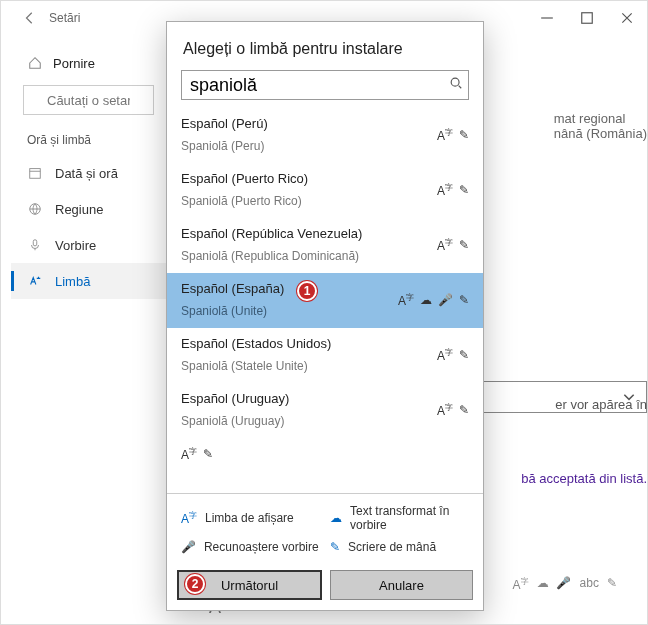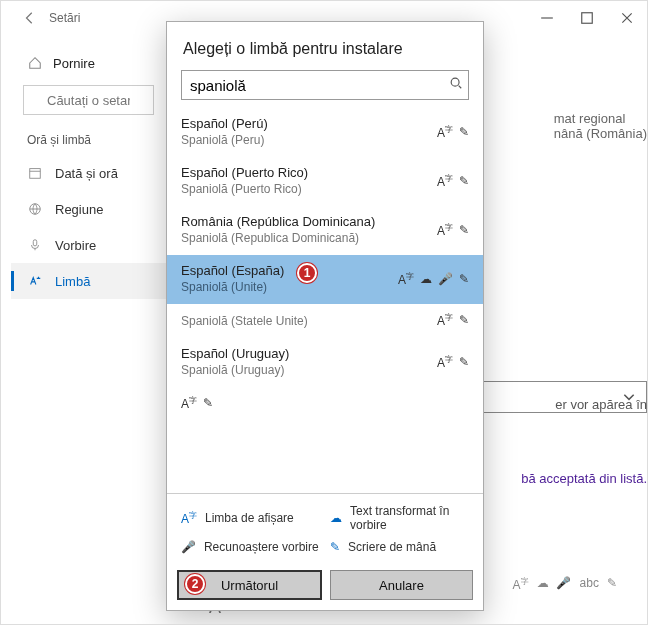--- a/index.html
+++ b/index.html
@@ -24,28 +24,28 @@
   .bg-item.active .bg-icon { color:#0067c0; }
 
   .bg-main { position:absolute; left:170px; right:0; top:100px; padding:0 30px; color:#333; font-size:13px; }
   .bg-select { margin-top:20px; border:1px solid #888; height:32px; width:380px; display:flex; align-items:center; justify-content:flex-end; padding-right:10px; color:#555;}
 
   
   .overlay { position:absolute; inset:0; background:transparent; }
   .modal { position:absolute; left:165px; top:20px; width:318px; height:590px; background:#fff; border:1px solid #aaa; box-shadow:0 8px 30px rgba(0,0,0,.25); display:flex; flex-direction:column; }
   .modal-title { font-size:16px; color:#222; padding:18px 16px 10px 16px; }
   .modal-search { margin:2px 14px 6px 14px; position:relative; }
-  .modal-search input { width:100%; height:30px; border:1px solid #999; padding:0 30px 0 8px; font-size:15px; }
+  .modal-search input { width:100%; height:30px; border:1px solid #999; padding:0 30px 0 8px; font-size:18px; }
   .modal-search .si { position:absolute; right:6px; top:6px; color:#555; }
 
   .list { flex:1; overflow:hidden; border-bottom:1px solid #ccc; padding-top:2px;}
   .row { padding:8px 14px 10px 14px; display:flex; align-items:center; justify-content:space-between; position:relative; }
   .row .txt { display:flex; flex-direction:column; }
   .row .nm { font-size:13px; color:#222; }
-  .row .sub { font-size:12px; color:#777; margin-top:2px; }
+  .row .sub { font-size:12px; color:#777; margin-top:8px; }
   .row .icons { display:flex; gap:6px; color:#333; align-items:center;}
   .row.sel { background:#8fbfe6; }
   .row.sel .sub { color:#3b5a75; }
 
   .annot { position:absolute; width:20px; height:20px; border-radius:50%; background:#c62828; border:2px solid #fff; color:#fff; font-size:12px; font-weight:bold; display:flex; align-items:center; justify-content:center; box-shadow:0 0 0 1px #c62828; z-index:5;}
 
   .legend { padding:10px 14px 8px 14px; display:grid; grid-template-columns: 1fr 1fr; gap:8px 10px; font-size:12px; color:#333; }
   .legend div { display:flex; align-items:center; gap:8px; }
   .legend .ic { color:#0067c0; }
 
@@ -190,21 +190,21 @@
       <div class="nm">Español (Puerto Rico)</div>
       <div class="sub">Spaniolă (Puerto Rico)</div>
     </div>
     <div class="icons">
             <span style="font-size:12px;">A<sup style="font-size:8px">字</sup></span>
             <span style="font-size:12px;">✎</span>
           </div>
   </div>
         <div class="row">
     <div class="txt">
-      <div class="nm">România (República Dominicana)</div>
+      <div class="nm">Español (República Venezuela)</div>
       <div class="sub">Spaniolă (Republica Dominicană)</div>
     </div>
     <div class="icons">
             <span style="font-size:12px;">A<sup style="font-size:8px">字</sup></span>
             <span style="font-size:12px;">✎</span>
           </div>
   </div>
         <div class="row sel">
     <div class="txt">
       <div class="nm">Español (España)</div>
@@ -213,20 +213,21 @@
     <div class="icons">
             <span style="font-size:12px;">A<sup style="font-size:8px">字</sup></span>
             <span style="font-size:12px;">☁</span>
             <span style="font-size:12px;">🎤</span>
             <span style="font-size:12px;">✎</span>
           </div>
   <div class="annot" style="left: 130px; top: 8px;">1</div>
         </div>
         <div class="row">
     <div class="txt">
+      <div class="nm">Español (Estados Unidos)</div>
       <div class="sub">Spaniolă (Statele Unite)</div>
     </div>
     <div class="icons">
             <span style="font-size:12px;">A<sup style="font-size:8px">字</sup></span>
             <span style="font-size:12px;">✎</span>
           </div>
   </div>
         <div class="row">
     <div class="txt">
       <div class="nm">Español (Uruguay)</div>

